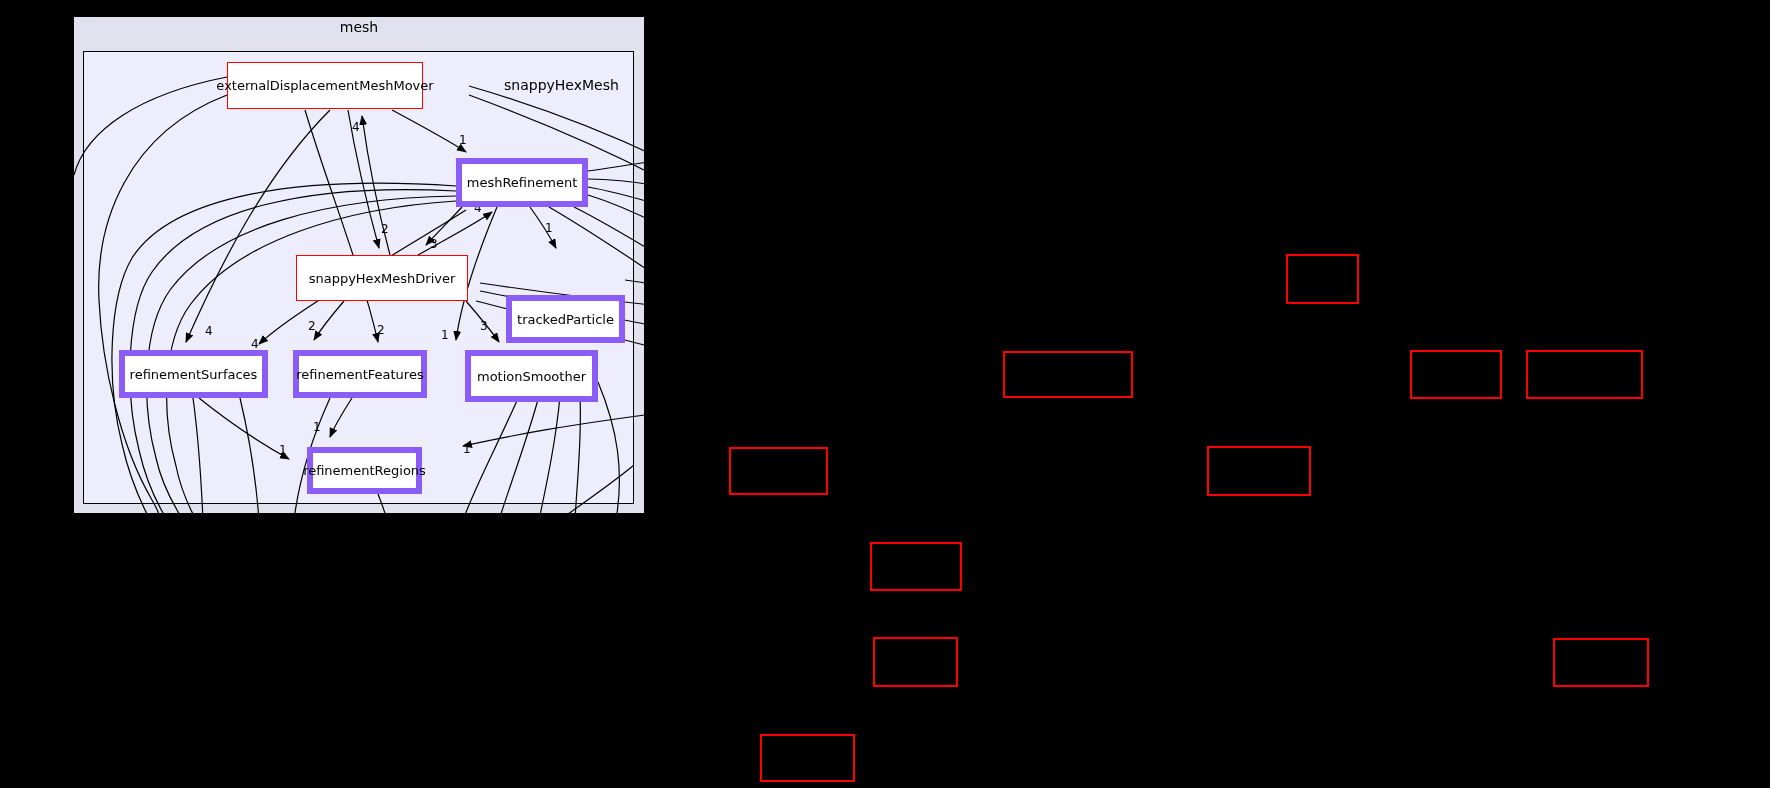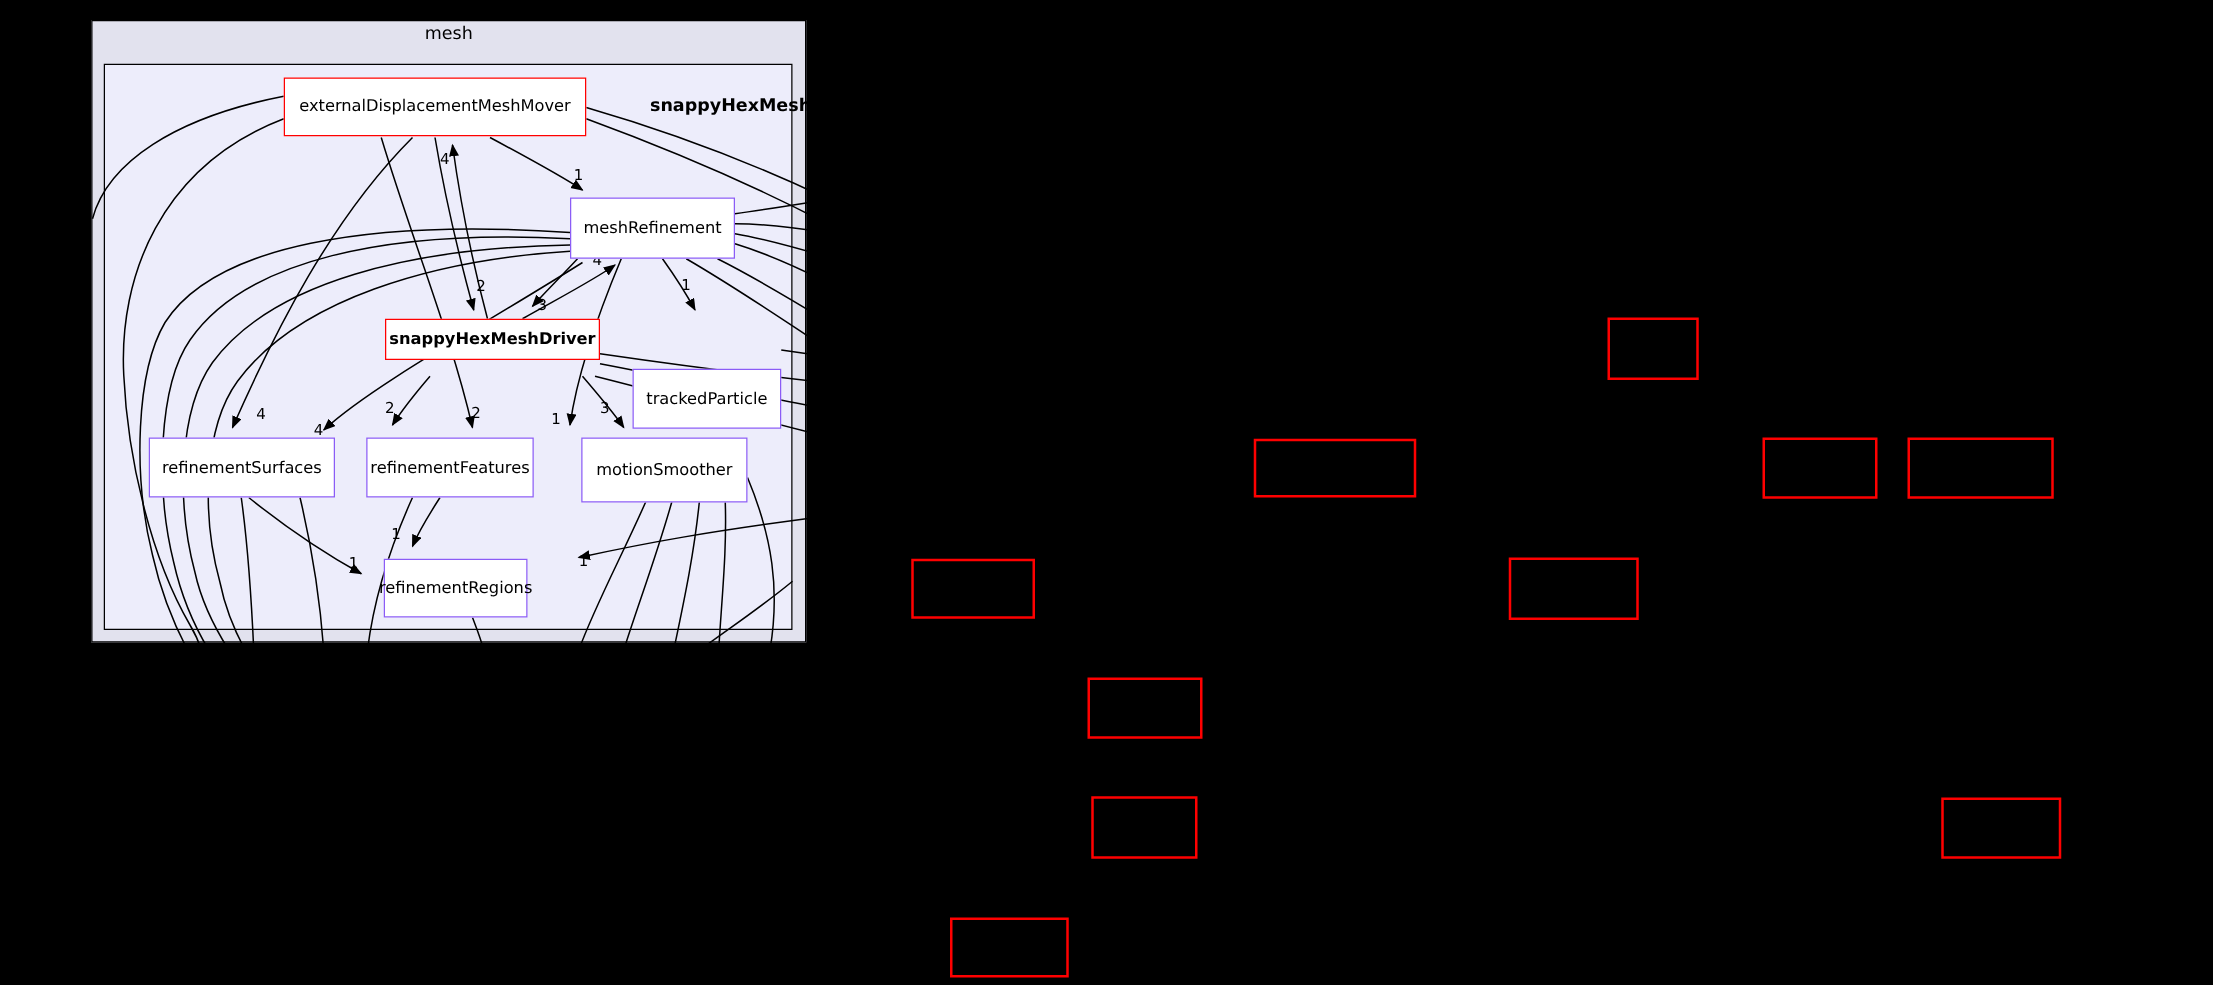--- a/index.html
+++ b/index.html
@@ -1,37 +1,37 @@
 <!DOCTYPE html>
 <html><head>
 <meta charset="utf-8">
 <style>
   html,body{margin:0;padding:0;background:#000;}
   .canvas{position:relative;width:1770px;height:788px;background:#000;overflow:hidden;
           font-family:"DejaVu Sans","Liberation Sans",sans-serif;border-radius:23px;}
   .cluster{position:absolute;box-sizing:border-box;border:1px solid #000;}
   .cluster-title{position:absolute;color:#000;font-size:14px;z-index:3;white-space:nowrap;}
   .edges-svg{position:absolute;left:0;top:0;z-index:2;pointer-events:none;}
-  .node{position:absolute;box-sizing:border-box;background:#fff;border:1px solid #8b5cf6;
+  .node{position:absolute;box-sizing:border-box;background:#fff;border:6px solid #8b5cf6;
         display:flex;align-items:center;justify-content:center;font-size:13px;color:#000;
         z-index:4;white-space:nowrap;}
   .node.red{border:1.5px solid #ff0000;}
   .ext-node{position:absolute;box-sizing:border-box;background:transparent;
             border:2px solid #ff0000;z-index:4;}
   .edge-label{position:absolute;color:#000;font-size:12px;z-index:3;}
 </style>
 </head>
 <body>
 
 <div class="canvas">
 
   <div class="cluster" style="left:73px;top:16px;width:572px;height:498px;background:#e2e2ee;"></div>
   <div class="cluster" style="left:83px;top:51px;width:551px;height:453px;background:#ededfb;"></div>
   <div class="cluster-title" style="left:73px;top:19px;width:572px;text-align:center;">mesh</div>
-  <div class="cluster-title" style="left:520px;top:77px;font-weight:bold;">snappyHexMesh</div>
+  <div class="cluster-title" style="left:504px;top:77px;">snappyHexMesh</div>
 
   <svg class="edges-svg" width="1770" height="788">
     <defs>
       <marker id="arrow" markerWidth="11" markerHeight="9" refX="9" refY="4" orient="auto" markerUnits="userSpaceOnUse">
         <path d="M0,0 L10,4 L0,8 z" fill="#000"></path>
       </marker>
     </defs>
     <g stroke="#000" stroke-width="1.2" fill="none">
 
       <path d="M 390 255 C 378 210, 368 160, 362 116" marker-end="url(#arrow)"></path>
@@ -90,27 +90,27 @@
   <span class="edge-label" style="left:205px;top:324px;">4</span>
   <span class="edge-label" style="left:251px;top:337px;">4</span>
   <span class="edge-label" style="left:308px;top:319px;">2</span>
   <span class="edge-label" style="left:377px;top:323px;">2</span>
   <span class="edge-label" style="left:441px;top:328px;">1</span>
   <span class="edge-label" style="left:480px;top:319px;">3</span>
   <span class="edge-label" style="left:313px;top:420px;">1</span>
   <span class="edge-label" style="left:279px;top:443px;">1</span>
   <span class="edge-label" style="left:463px;top:442px;">1</span>
 
-  <div class="node red" style="left:227px;top:62px;width:242px;height:47px;">
+  <div class="node red" style="left:227px;top:62px;width:196px;height:47px;">
     <span>externalDisplacementMeshMover</span>
   </div>
   <div class="node" style="left:456px;top:158px;width:132px;height:49px;">
     <span>meshRefinement</span>
   </div>
-  <div class="node red" style="left:308px;top:255px;width:172px;height:33px;font-weight:bold;">
+  <div class="node red" style="left:296px;top:255px;width:172px;height:46px;">
     <span>snappyHexMeshDriver</span>
   </div>
   <div class="node" style="left:506px;top:255px;width:119px;height:48px;margin-top:40px;">
     <span>trackedParticle</span>
   </div>
   <div class="node" style="left:119px;top:350px;width:149px;height:48px;">
     <span>refinementSurfaces</span>
   </div>
   <div class="node" style="left:293px;top:350px;width:134px;height:48px;">
     <span>refinementFeatures</span>

